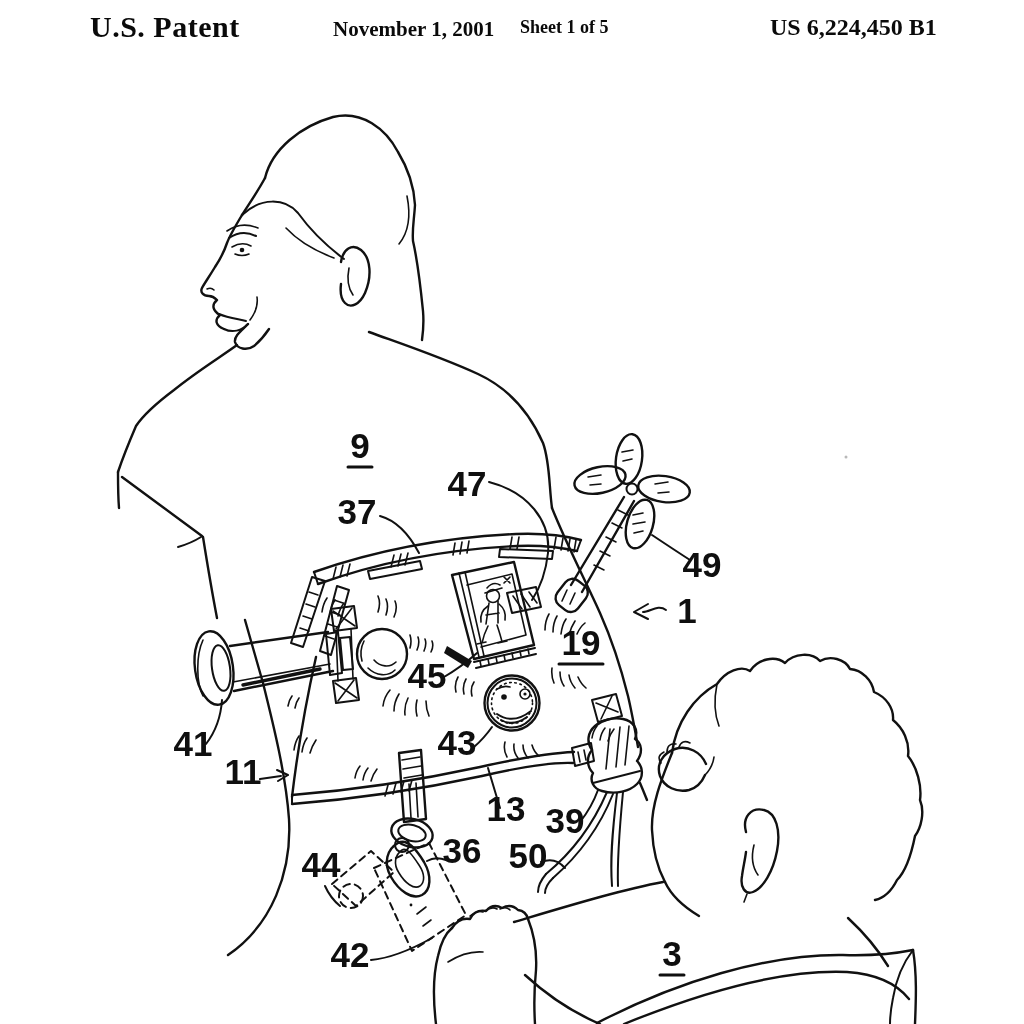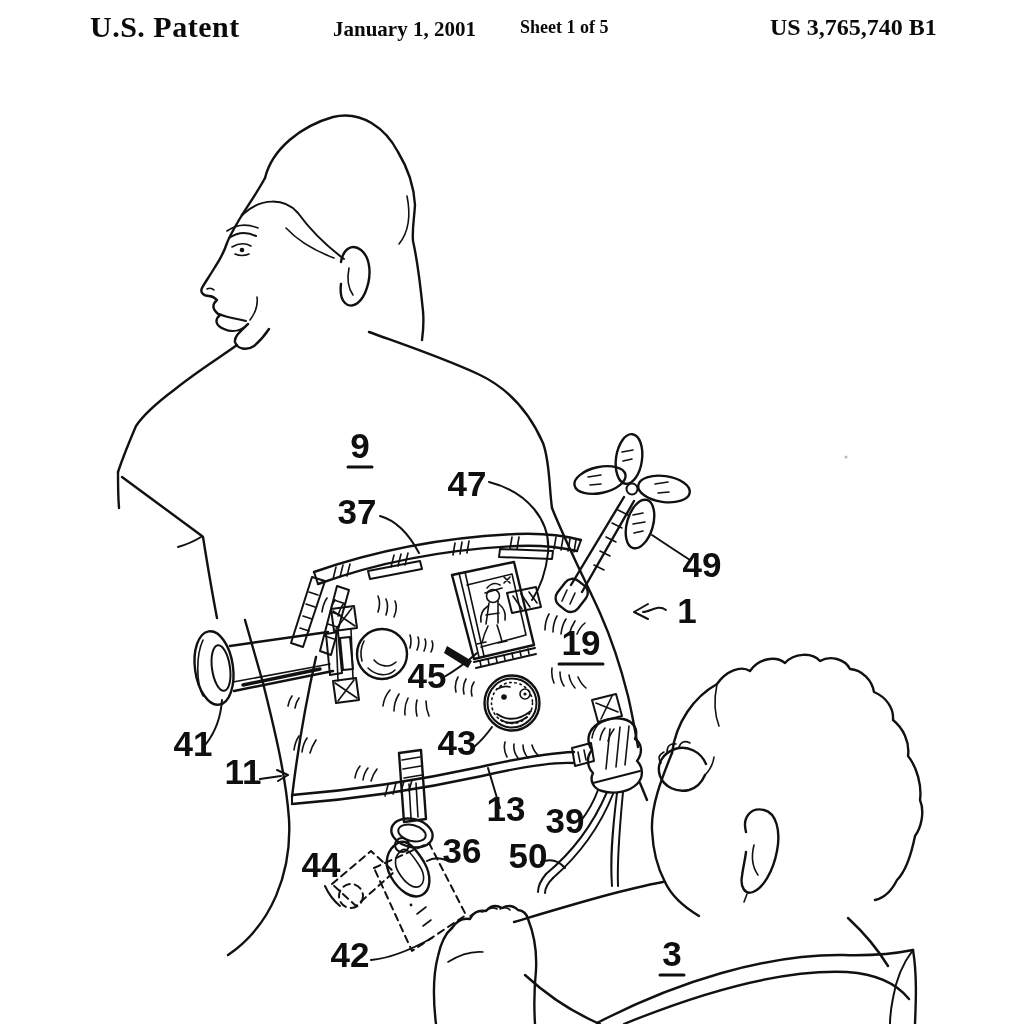--- a/index.html
+++ b/index.html
@@ -23,23 +23,23 @@
              fill:#0f0f0f;text-anchor:middle;}
   .ref-underline{stroke:#0f0f0f;stroke-width:3;stroke-linecap:round;}
 </style>
 </head>
 <body>
 
 <div class="page">
 
   <div class="hdr">
     <span class="t1">U.S. Patent</span>
-    <span class="t2">January 1, 2001</span>
+    <span class="t2">November 1, 2001</span>
     <span class="t3">Sheet 1 of 5</span>
-    <span class="t4">US 3,765,740 B1</span>
+    <span class="t4">US 6,224,450 B1</span>
   </div>
 
   <svg id="drawing" class="drawing" width="1024" height="1024" viewBox="0 0 1024 1024" xmlns="http://www.w3.org/2000/svg">
 
     <g>
       <path class="ln" d="M 265,178 C 272,149 301,126 333,117 C 362,110 386,129 398,152 C 409,170 414,186 415,205
            C 414,221 412,229 413,241 C 418,263 421,291 423,311 C 424,323 423,333 422,340"></path>
       <path class="ln" d="M 265,178 C 258,191 249,204 242,215"></path>
       <path class="ln med" d="M 242,215 C 261,197 285,198 298,213 C 311,231 328,247 344,259"></path>
       <path class="ln thin" d="M 286,228 C 300,243 318,252 334,258"></path>

